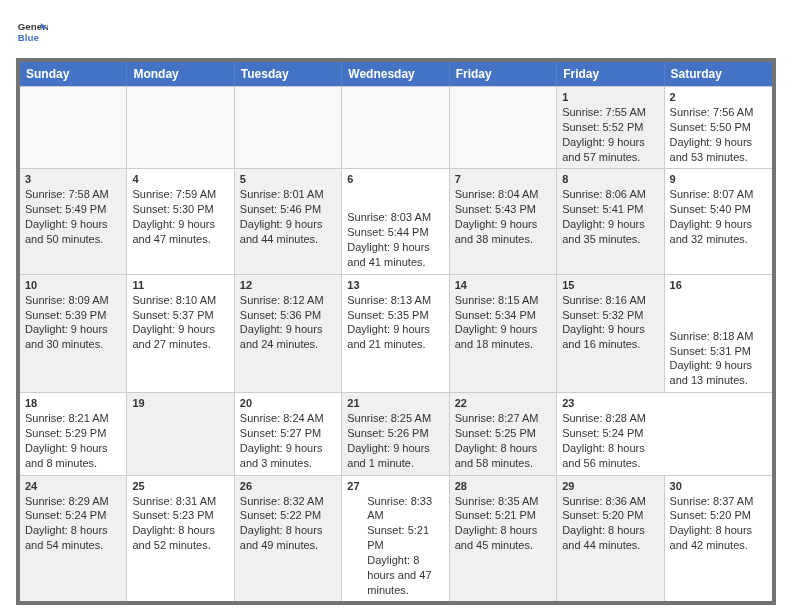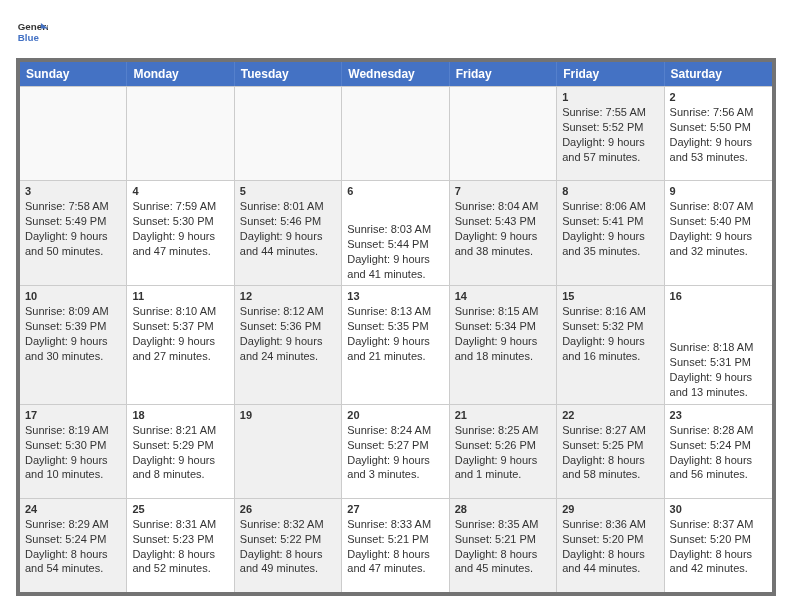--- a/index.html
+++ b/index.html
@@ -229,26 +229,20 @@
 Daylight: 9 hours and 16 minutes.</div>
           </div>
           <div class="cal-cell">
             <div class="day-num">16</div>
             <div class="cell-text" style="white-space: pre-line; margin-top: 38px;">Sunrise: 8:18 AM
 Sunset: 5:31 PM
 Daylight: 9 hours and 13 minutes.</div>
           </div>
         </div>
         <div class="cal-row">
-          <div class="cal-cell shaded">
-            <div class="day-num">17</div>
-            <div class="cell-text" style="white-space: pre-line;">Sunrise: 8:19 AM
-Sunset: 5:30 PM
-Daylight: 9 hours and 10 minutes.</div>
-          </div>
           <div class="cal-cell">
             <div class="day-num">18</div>
             <div class="cell-text" style="white-space: pre-line;">Sunrise: 8:21 AM
 Sunset: 5:29 PM
 Daylight: 9 hours and 8 minutes.</div>
           </div>
           <div class="cal-cell shaded">
             <div class="day-num">19</div>
           </div>
           <div class="cal-cell">
@@ -290,21 +284,21 @@
 Daylight: 8 hours and 52 minutes.</div>
           </div>
           <div class="cal-cell shaded">
             <div class="day-num">26</div>
             <div class="cell-text" style="white-space: pre-line;">Sunrise: 8:32 AM
 Sunset: 5:22 PM
 Daylight: 8 hours and 49 minutes.</div>
           </div>
           <div class="cal-cell">
             <div class="day-num">27</div>
-            <div class="cell-text" style="white-space: pre-line;">Sunrise: 8:33 AM
+            <div class="cell-text" style="white-space: pre-line; margin-left: 20px;">Sunrise: 8:33 AM
 Sunset: 5:21 PM
 Daylight: 8 hours and 47 minutes.</div>
           </div>
           <div class="cal-cell shaded">
             <div class="day-num">28</div>
             <div class="cell-text" style="white-space: pre-line;">Sunrise: 8:35 AM
 Sunset: 5:21 PM
 Daylight: 8 hours and 45 minutes.</div>
           </div>
           <div class="cal-cell shaded">

